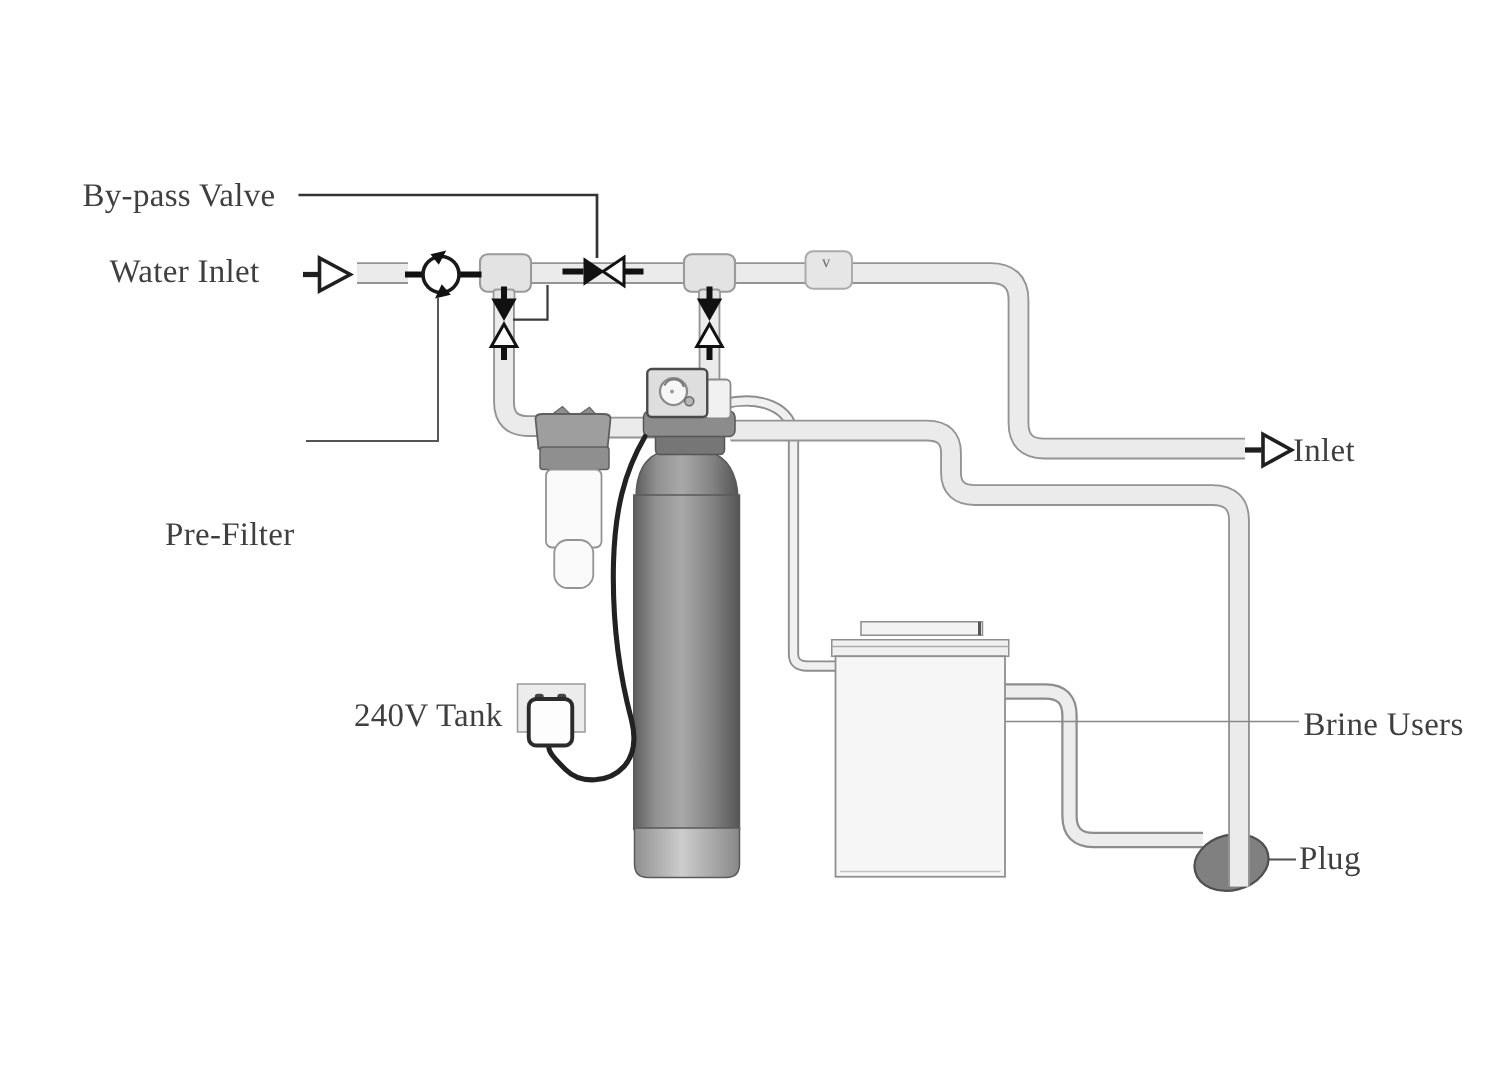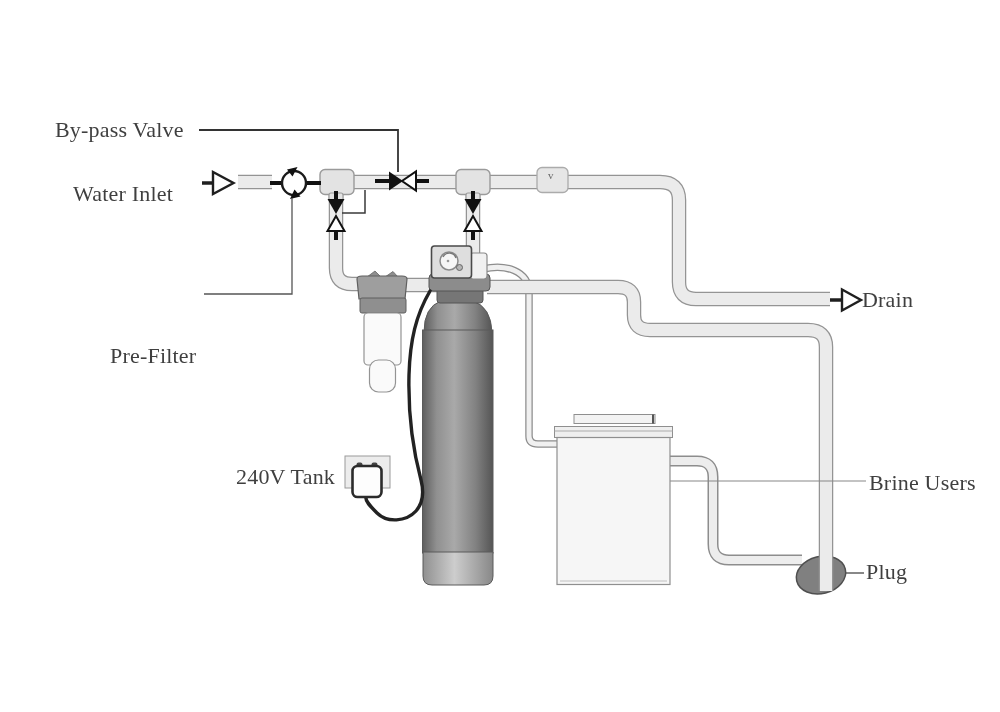--- a/index.html
+++ b/index.html
@@ -167,21 +167,21 @@
     <rect x="574" y="414.5" width="81" height="9" fill="#f3f3f3" stroke="#8f8f8f" stroke-width="1"></rect>
     <path d="M 653 414.5 V 423.5" stroke="#555" stroke-width="2"></path>
     <rect x="554.5" y="426.5" width="118" height="11" fill="#efefef" stroke="#8f8f8f" stroke-width="1"></rect>
     <path d="M 554.5 431 H 672.5" stroke="#ababab" stroke-width="1"></path>
     <rect x="557" y="437.5" width="113" height="147" fill="#f6f6f6" stroke="#8f8f8f" stroke-width="1.2"></rect>
     <path d="M 560 581 H 667" stroke="#c0c0c0" stroke-width="1"></path>
   </g>
 </svg>
 
 <span class="lbl" style="left:55px;top:118px">By-pass Valve</span>
-<span class="lbl" style="left:73px;top:182px">Water Inlet</span>
+<span class="lbl" style="left:73px;top:169px">Water Inlet</span>
 <span class="lbl" style="left:110px;top:344px">Pre-Filter</span>
 <span class="lbl" style="left:236px;top:465px">240V Tank</span>
-<span class="lbl" style="left:862px;top:288px">Drain</span>
+<span class="lbl" style="left:862px;top:288px">Inlet</span>
 <span class="lbl" style="left:869px;top:471px">Brine Users</span>
 <span class="lbl" style="left:866px;top:560px">Plug</span>
 <span class="mark" style="left:548px;top:170px">v</span>
 
 </div>
 
 </body></html>

